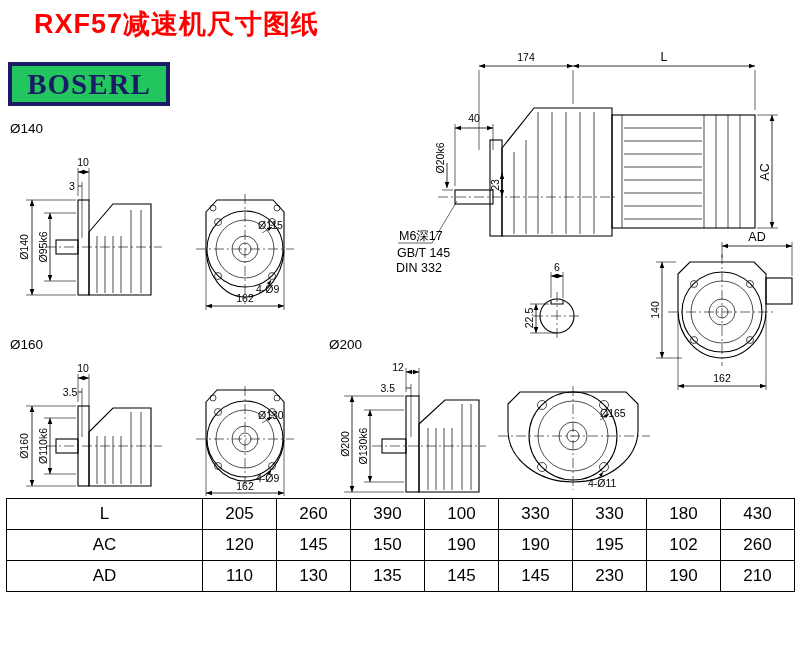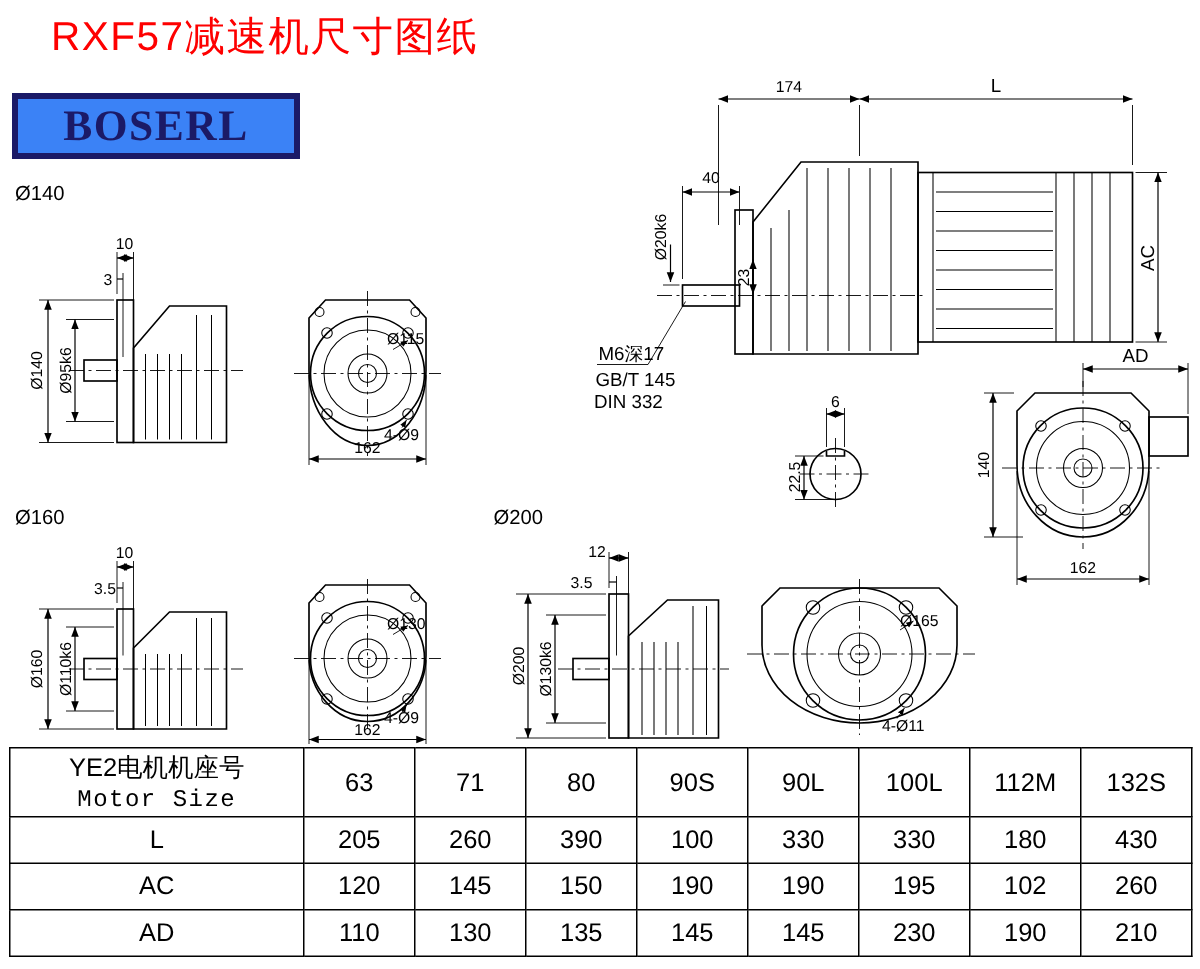--- a/index.html
+++ b/index.html
@@ -1,20 +1,20 @@
 <!DOCTYPE html>
 <html><head>
 <meta charset="utf-8">
 <style>
   * { margin:0; padding:0; box-sizing:border-box; }
   html,body { width:800px; height:646px; }
   body { background:#fff; font-family:"Liberation Sans",sans-serif; position:relative; overflow:hidden; }
   .sheet { position:absolute; inset:0; width:800px; height:646px; background:#fff; }
-  .title { position:absolute; left:34px; top:6px; font-size:27px; font-weight:normal; color:#fe0000; letter-spacing:1px; white-space:nowrap; }
-  .logo { position:absolute; left:8px; top:62px; width:192px; height:44px; border:4px solid #1b1a67; background:#3b82f6; display:flex; align-items:center; justify-content:center; }
+  .title { position:absolute; left:34px; top:6px; font-size:27px; font-weight:bold; color:#fe0000; letter-spacing:1px; white-space:nowrap; }
+  .logo { position:absolute; left:8px; top:62px; width:162px; height:44px; border:4px solid #1b1a67; background:#22c55e; display:flex; align-items:center; justify-content:center; }
   .logo span { font-family:"Liberation Serif",serif; font-weight:bold; font-size:29px; color:#1b1a67; letter-spacing:1px; }
   svg.drawing { position:absolute; left:0; top:0; }
   .o { fill:none; stroke:#000; stroke-width:1.1; }
   .f { fill:none; stroke:#000; stroke-width:0.7; }
   .d { fill:none; stroke:#000; stroke-width:0.8; }
   .e { fill:none; stroke:#000; stroke-width:0.6; }
   .c { fill:none; stroke:#000; stroke-width:0.6; stroke-dasharray:10 3 2 3; }
   text.t  { font:10.5px "Liberation Sans",sans-serif; fill:#000; }
   text.t2 { font:12.5px "Liberation Sans",sans-serif; fill:#000; }
   text.lbl{ font:13.5px "Liberation Sans",sans-serif; fill:#000; }
@@ -315,34 +315,20 @@
       <col style="width:74px">
         <col style="width:74px">
         <col style="width:74px">
         <col style="width:74px">
       <col style="width:74px">
         <col style="width:74px">
         <col style="width:74px">
         <col style="width:74px">
     </colgroup>
     <tbody>
-      <tr class="hdr-row">
-        <td>
-          <div class="hdr-cn">YE2电机机座号</div>
-          <div class="hdr-en">Motor Size</div>
-        </td>
-        <td>63</td>
-        <td>71</td>
-        <td>80</td>
-        <td>90S</td>
-        <td>90L</td>
-        <td>100L</td>
-        <td>112M</td>
-        <td>132S</td>
-      </tr>
       <tr class="data-row">
         <td>L</td>
         <td>205</td>
         <td>260</td>
         <td>390</td>
         <td>100</td>
         <td>330</td>
         <td>330</td>
         <td>180</td>
         <td>430</td>

